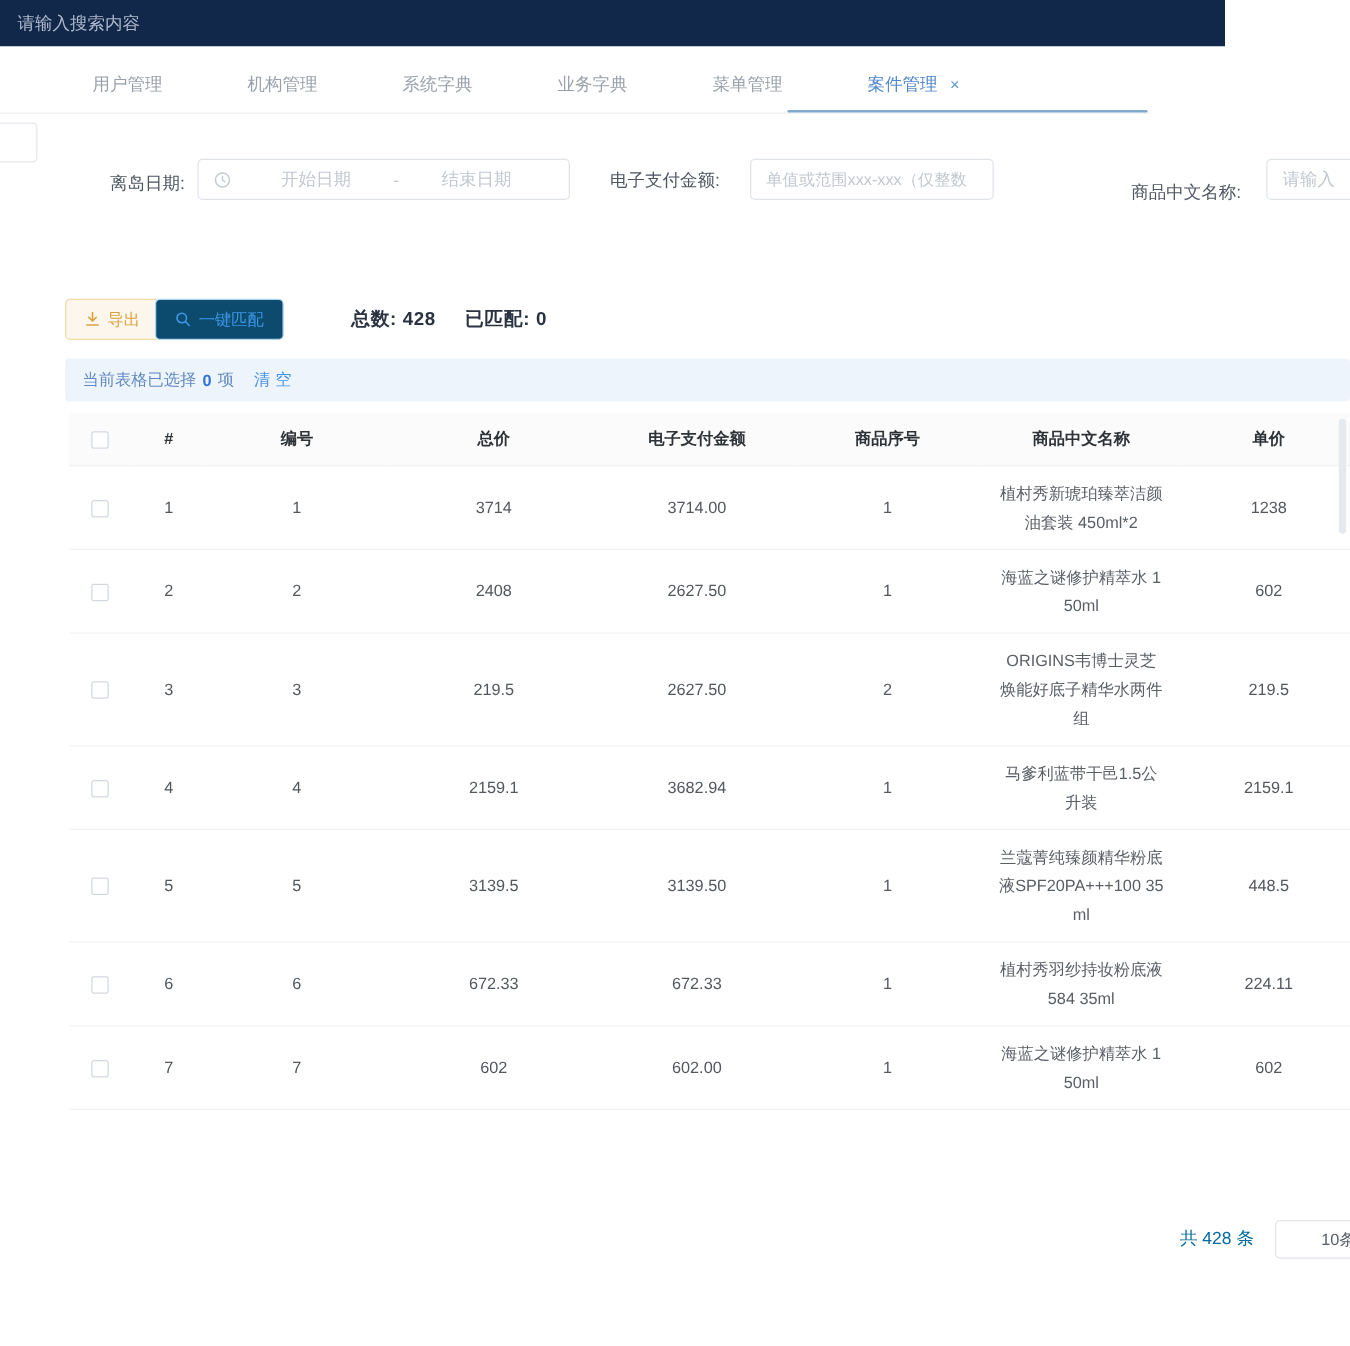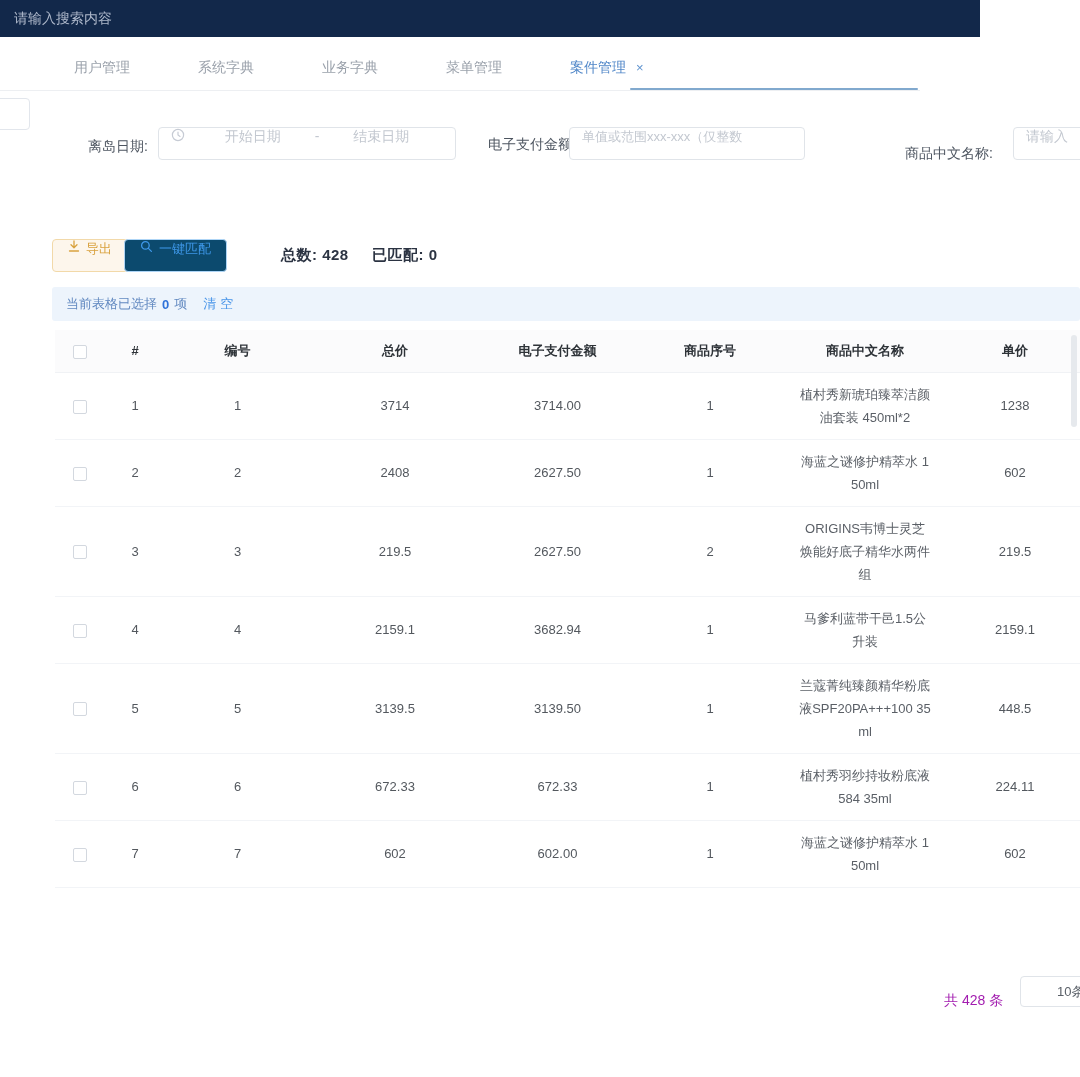--- a/index.html
+++ b/index.html
@@ -23,32 +23,32 @@
   .inkbar { position:absolute; bottom:0; left:630px; width:288px; height:2px;
     background:#81a9ce; border-radius:1px; }
 
   
   .corner-box { position:absolute; top:98px; left:-18px; width:48px; height:32px;
     background:#fff; border:1px solid #e2e6ec; border-radius:4px; }
 
   
   .f-label { position:absolute; font-size:14px; color:#4d5560; }
   .input-box { position:absolute; height:33px; background:#fff; border:1px solid #e0e4e9;
-    border-radius:4px; display:flex; align-items:flex-start; }
+    border-radius:4px; display:flex; align-items:center; }
   .ph { color:#c3c8d0; font-size:14px; }
   .date-range { left:158px; top:127px; width:298px; padding:0 12px; }
   .date-range .seg { flex:1; text-align:center; }
-  .amount-input { left:569px; top:127px; width:236px; padding:0 12px; }
+  .amount-input { left:600px; top:127px; width:195px; padding:0 12px; }
   .amount-input .ph { font-size:13px; }
   .name-input { left:1013px; top:127px; width:110px; padding:0 12px; }
   .icon-clock { width:14px; height:14px; flex:0 0 14px; margin-right:6px; }
 
   
   .btn { position:absolute; top:239px; height:33px; border-radius:4px; font-size:13px;
-    display:inline-flex; gap:6px; padding:0 15px; cursor:pointer; }
+    display:inline-flex; align-items:center; gap:6px; padding:0 15px; cursor:pointer; }
   .btn-export { left:52px; background:#fdf6ec; border:1px solid #f2d9a9; color:#d9a23f; }
   .btn-match  { left:124px; background:#0c4a6e; border:1px solid #aed5f6; color:#3e97e8; }
   .stats { position:absolute; left:265px; top:246px; font-size:15px; font-weight:bold;
     color:#2b3342; letter-spacing:.5px;margin-left:16px; }
   .stats .gap { display:inline-block; width:14px; }
 
   
   .sel-bar { position:absolute; left:52px; top:287px; width:1028px; height:34px;
     background:#edf4fc; border-radius:3px; display:flex; align-items:center;
     padding-left:14px; font-size:13px; color:#6289c0; }
@@ -65,37 +65,38 @@
     border-bottom:1px solid #f2f4f7; padding:13px 6px; line-height:23px; }
   td.name-cell { word-break:break-all; padding:10px 14px; color:#5a5f66; }
   .cb { display:inline-block; width:14px; height:14px; background:#fff;
     border:1px solid #d3d8df; border-radius:2px; vertical-align:middle; cursor:pointer; }
 
   
   .vscroll { position:absolute; top:335px; left:1071px; width:6px; height:560px; }
   .vscroll .thumb { width:6px; height:92px; background:#e6e9ed; border-radius:3px; }
 
   
-  .pag-total { position:absolute; top:982px; left:944px; font-size:14px; color:#a21caf;margin-top:10px; }
+  .pag-total { position:absolute; top:982px; left:944px; font-size:14px; color:#0369a1; }
   .pag-size { position:absolute; top:976px; left:1020px; width:118px; height:31px;
     background:#fff; border:1px solid #e0e4e9; border-radius:4px; display:flex;
     align-items:center; justify-content:center; font-size:13px; color:#5a6068; cursor:pointer; }
 </style>
 </head>
 <body>
 
 <div id="page">
 
   <div class="topbar">
     <span class="search-text">请输入搜索内容</span>
   </div>
 
   <div class="tabbar">
     <div class="tab-list">
         <div class="tab"><span>用户管理</span></div>
+        <div class="tab"><span>机构管理</span></div>
         <div class="tab"><span>系统字典</span></div>
         <div class="tab"><span>业务字典</span></div>
         <div class="tab"><span>菜单管理</span></div>
         <div class="tab active"><span>案件管理</span><span class="close-x">×</span></div>
       </div>
     <div class="inkbar"></div>
   </div>
 
   <div class="corner-box"></div>
 

